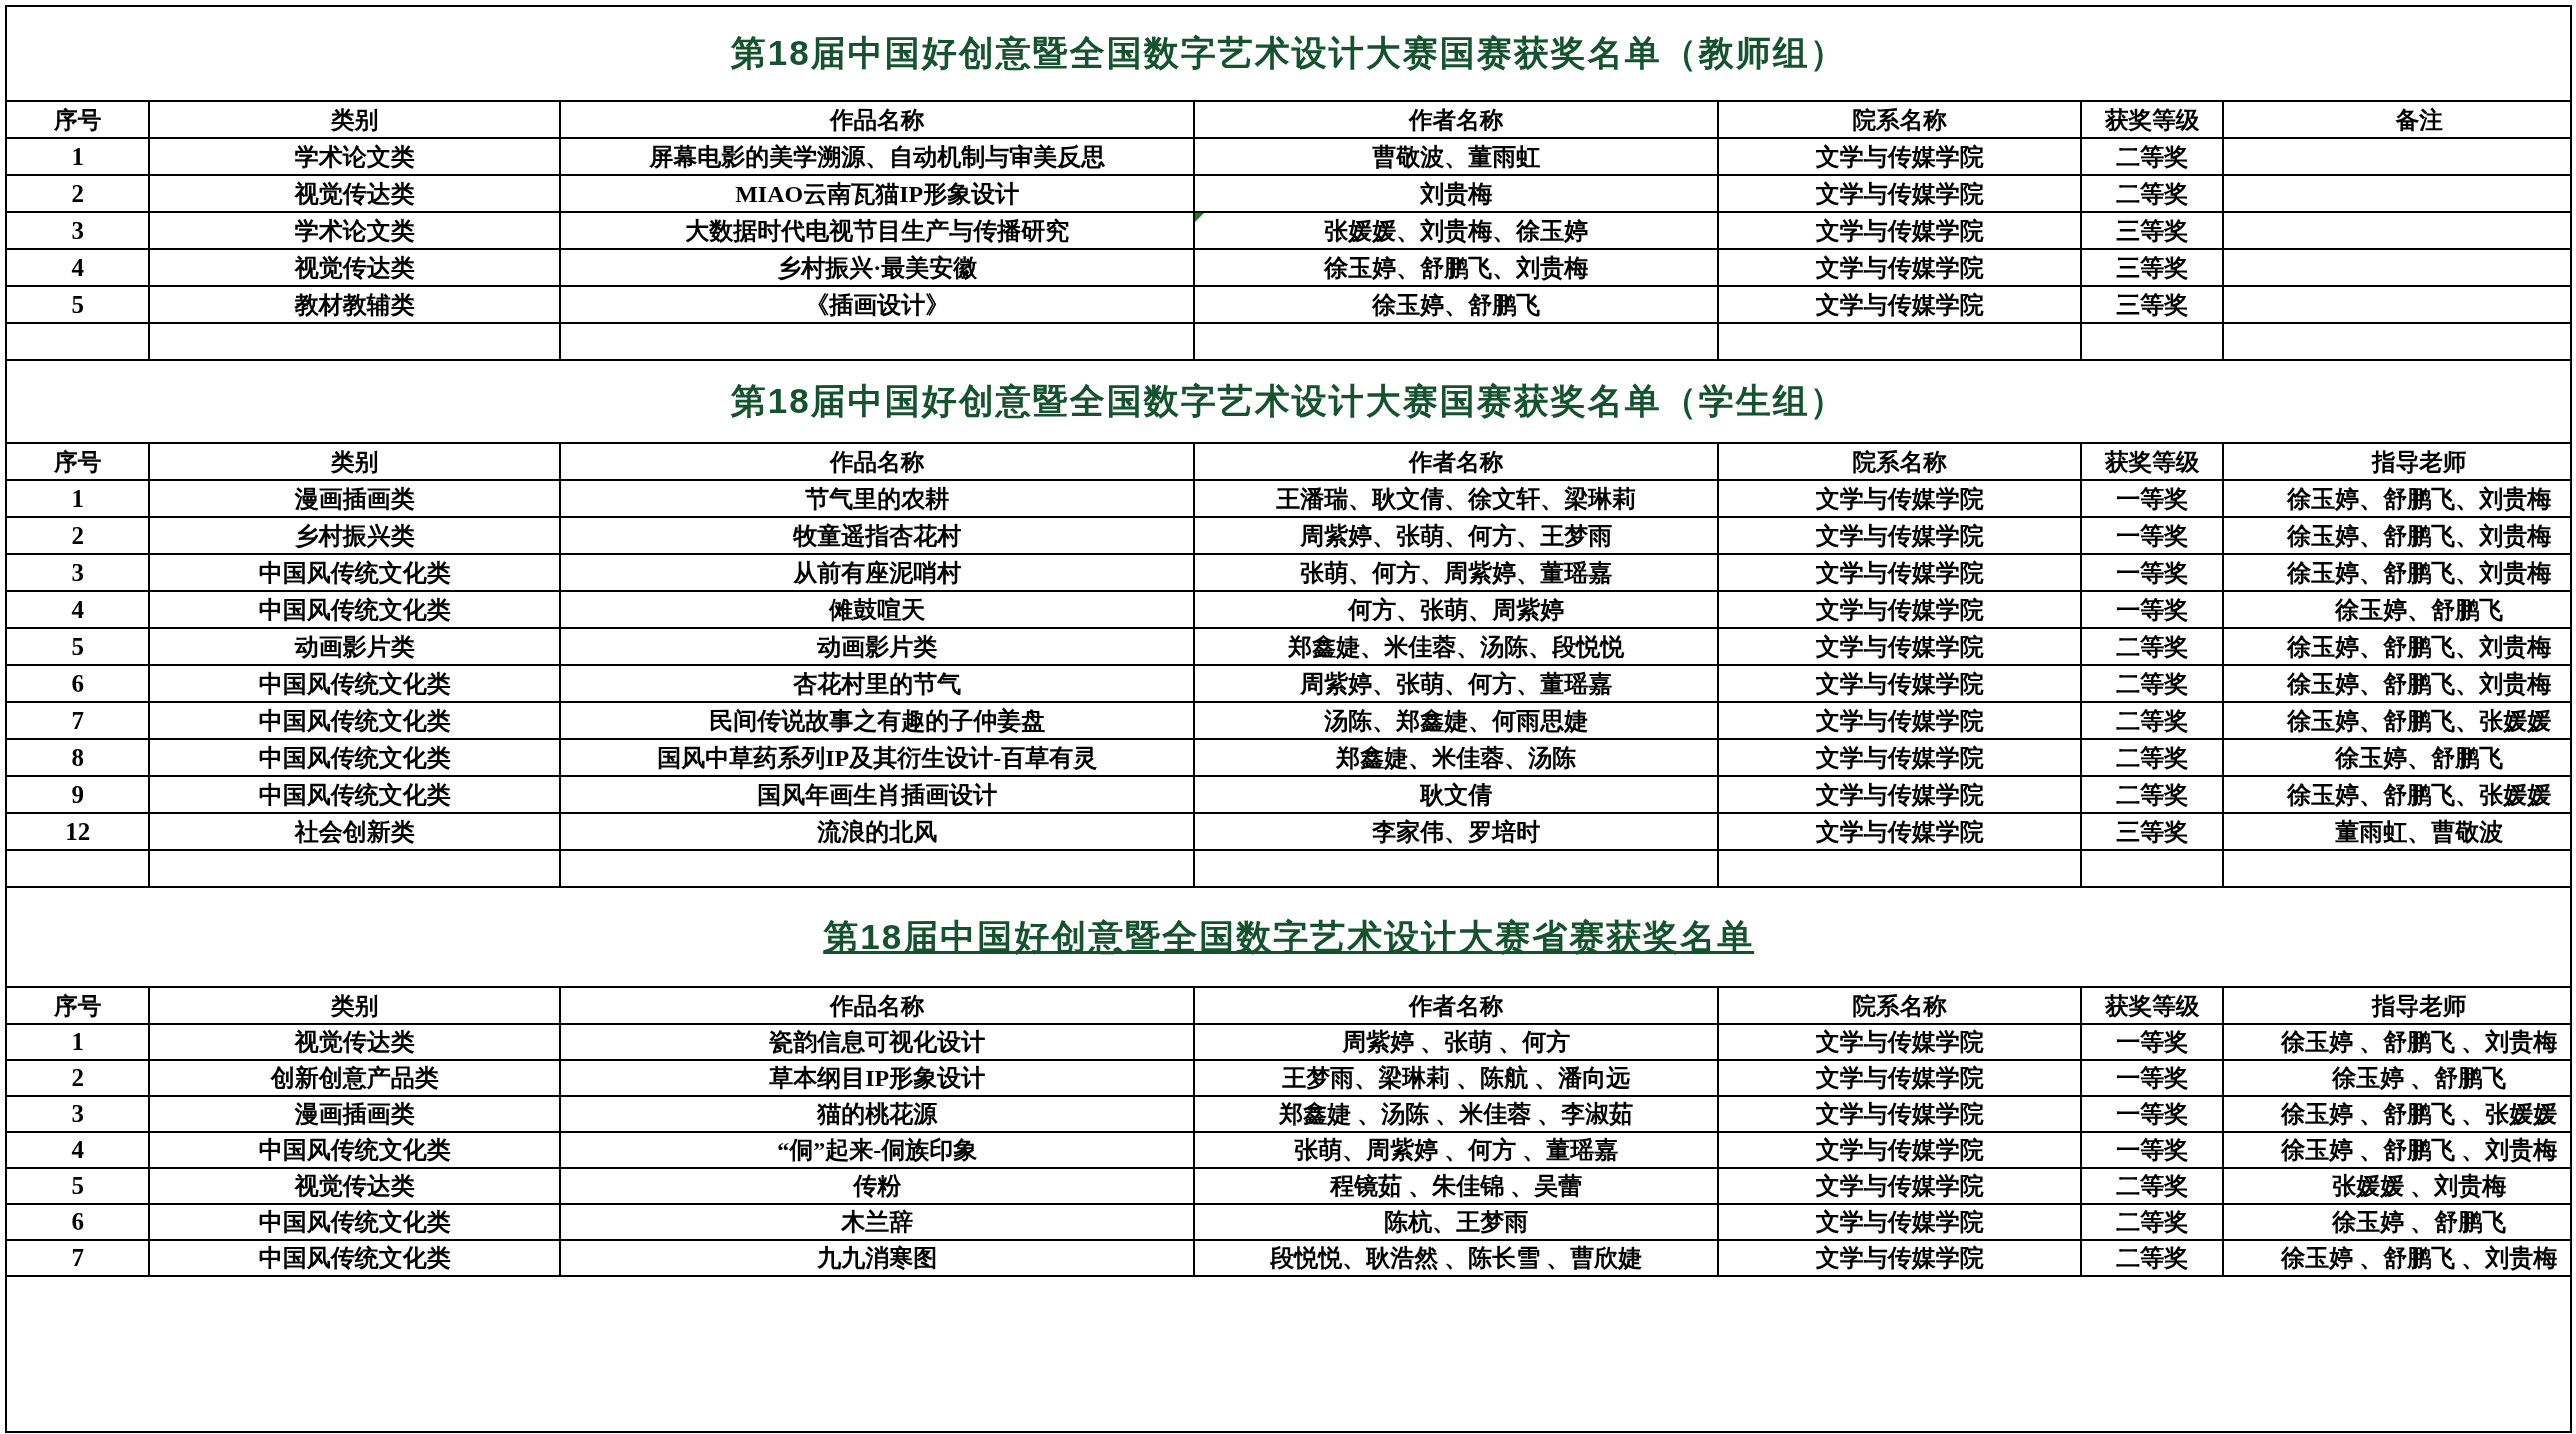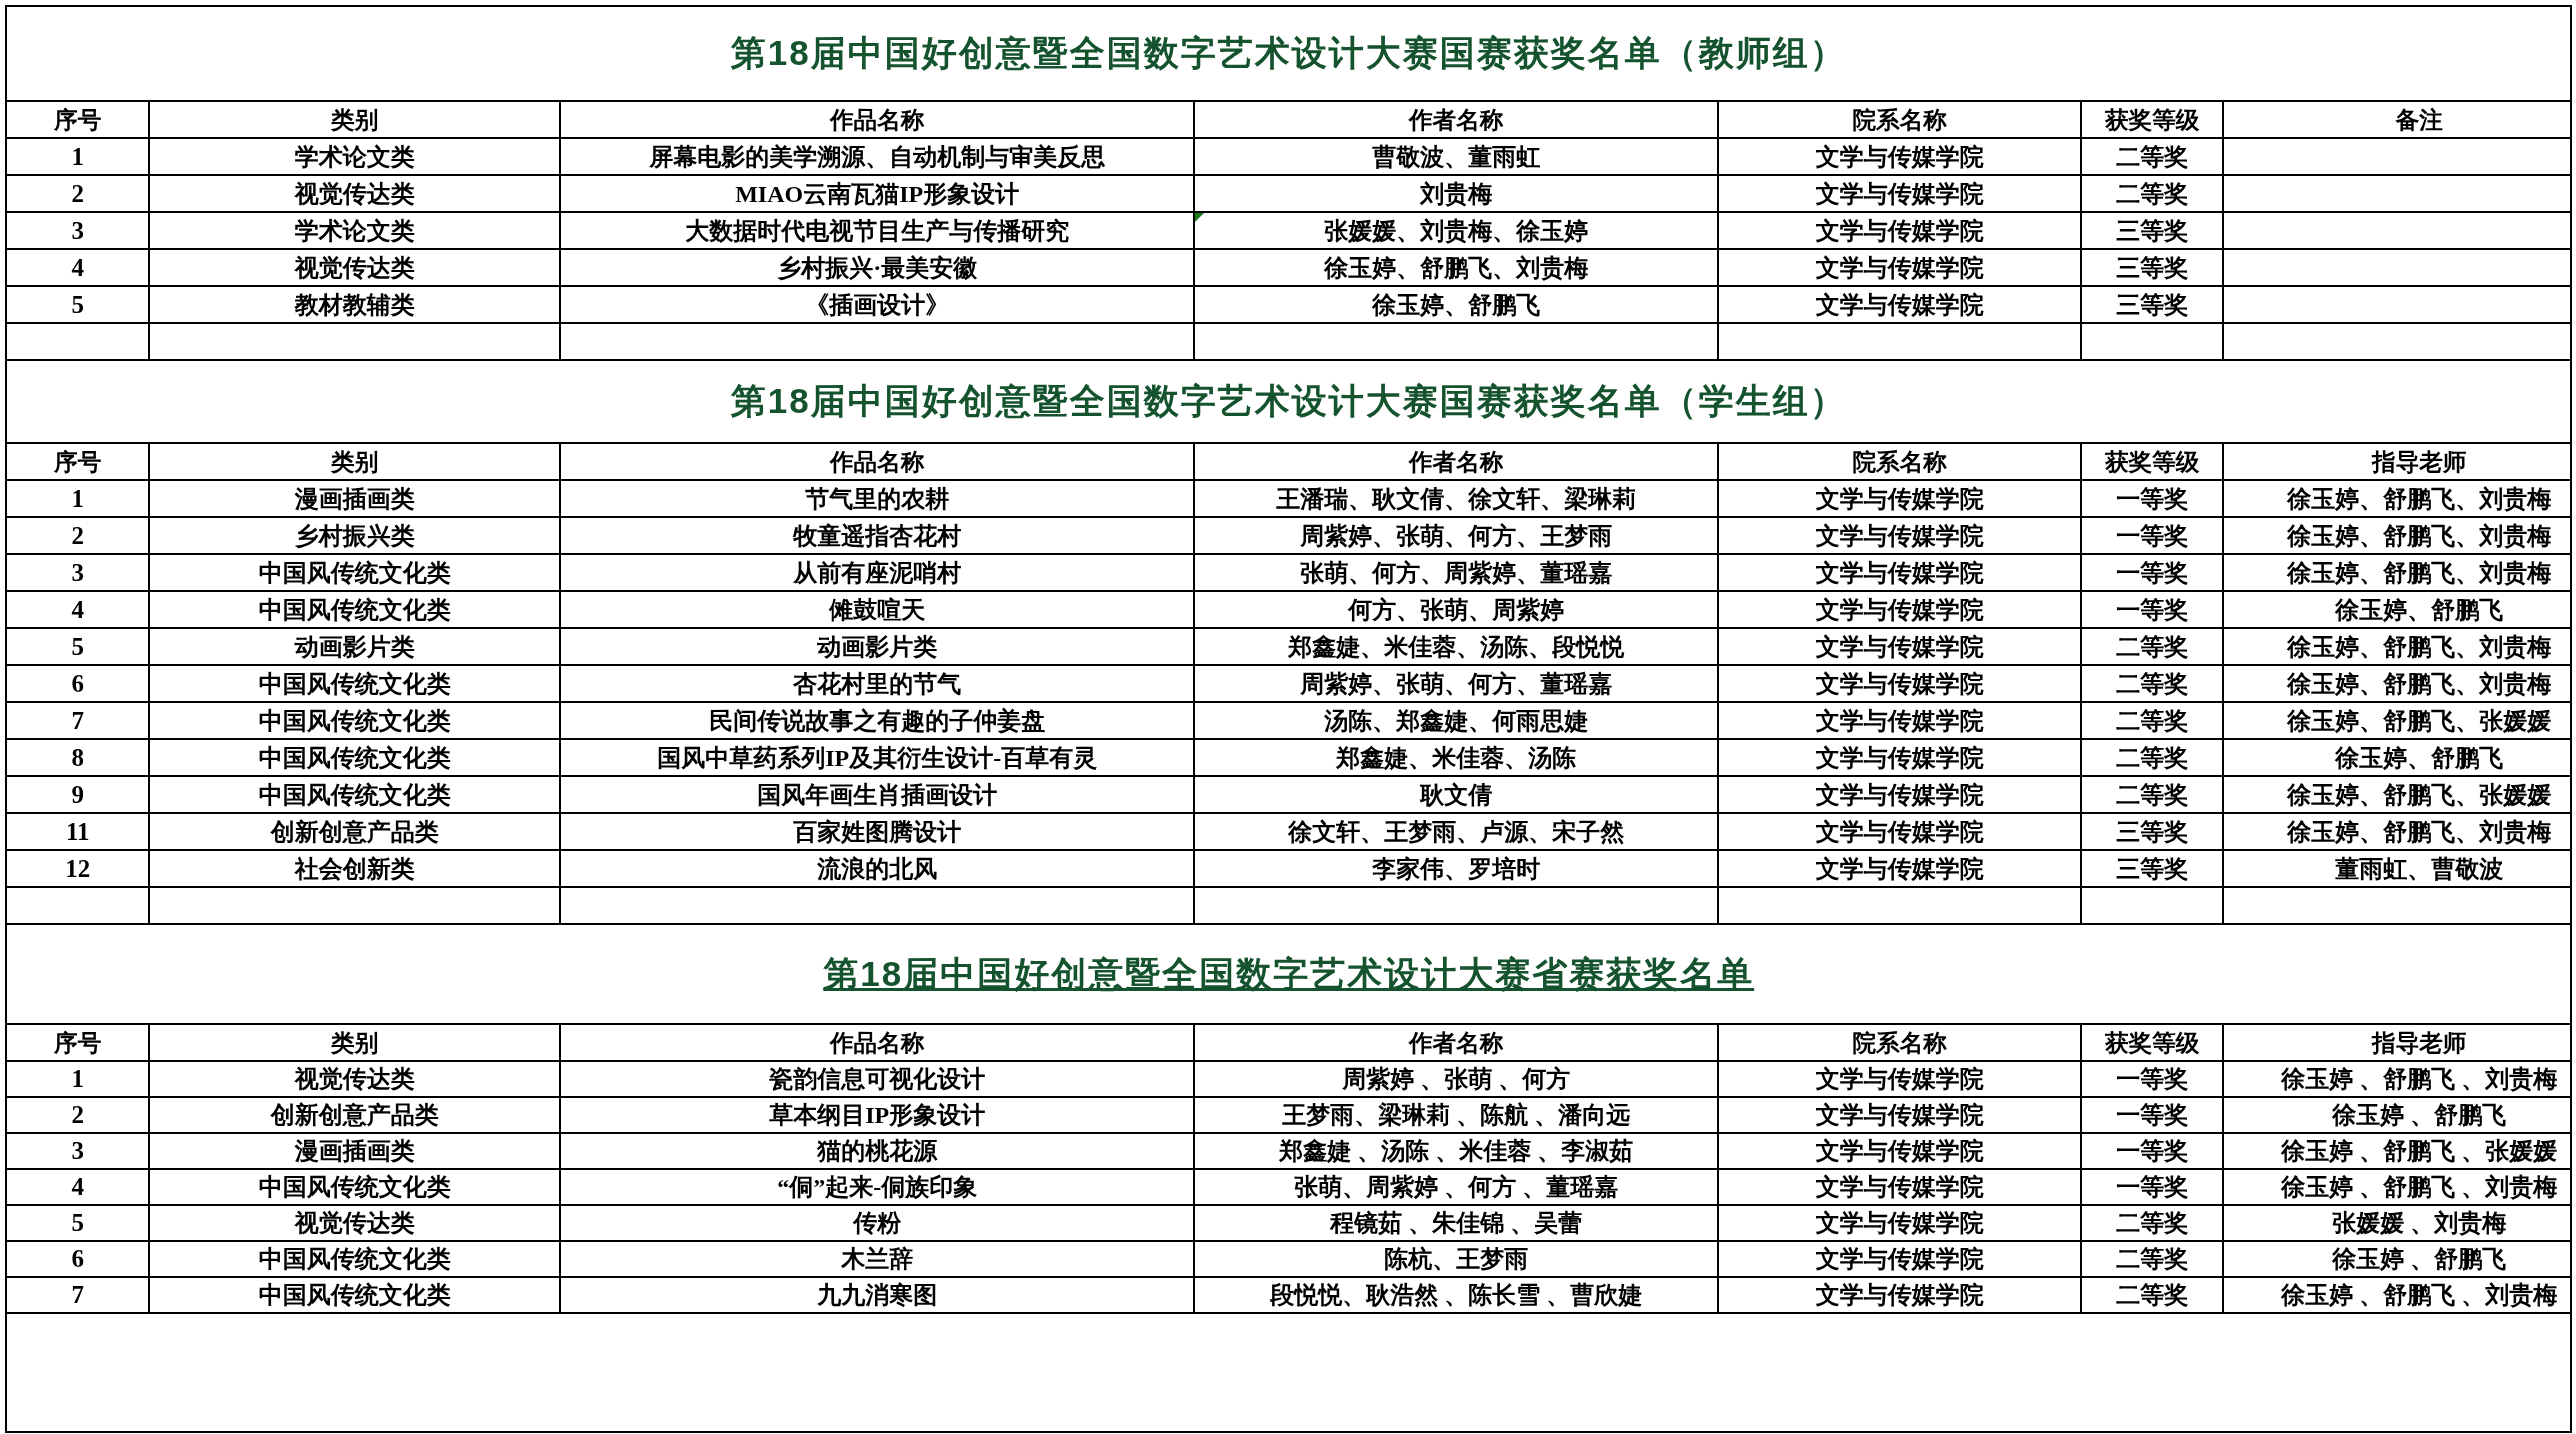--- a/index.html
+++ b/index.html
@@ -268,29 +268,20 @@
           <tr>
             <td class="num">9</td>
             <td>中国风传统文化类</td>
             <td>国风年画生肖插画设计</td>
             <td>耿文倩</td>
             <td>文学与传媒学院</td>
             <td>二等奖</td>
             <td>徐玉婷、舒鹏飞、张媛媛</td>
           </tr>
           <tr>
-            <td class="num">11</td>
-            <td>创新创意产品类</td>
-            <td>百家姓图腾设计</td>
-            <td>徐文轩、王梦雨、卢源、宋子然</td>
-            <td>文学与传媒学院</td>
-            <td>三等奖</td>
-            <td>徐玉婷、舒鹏飞、刘贵梅</td>
-          </tr>
-          <tr>
             <td class="num">12</td>
             <td>社会创新类</td>
             <td>流浪的北风</td>
             <td>李家伟、罗培时</td>
             <td>文学与传媒学院</td>
             <td>三等奖</td>
             <td>董雨虹、曹敬波</td>
           </tr>
           <tr>
             <td class="num"></td>

